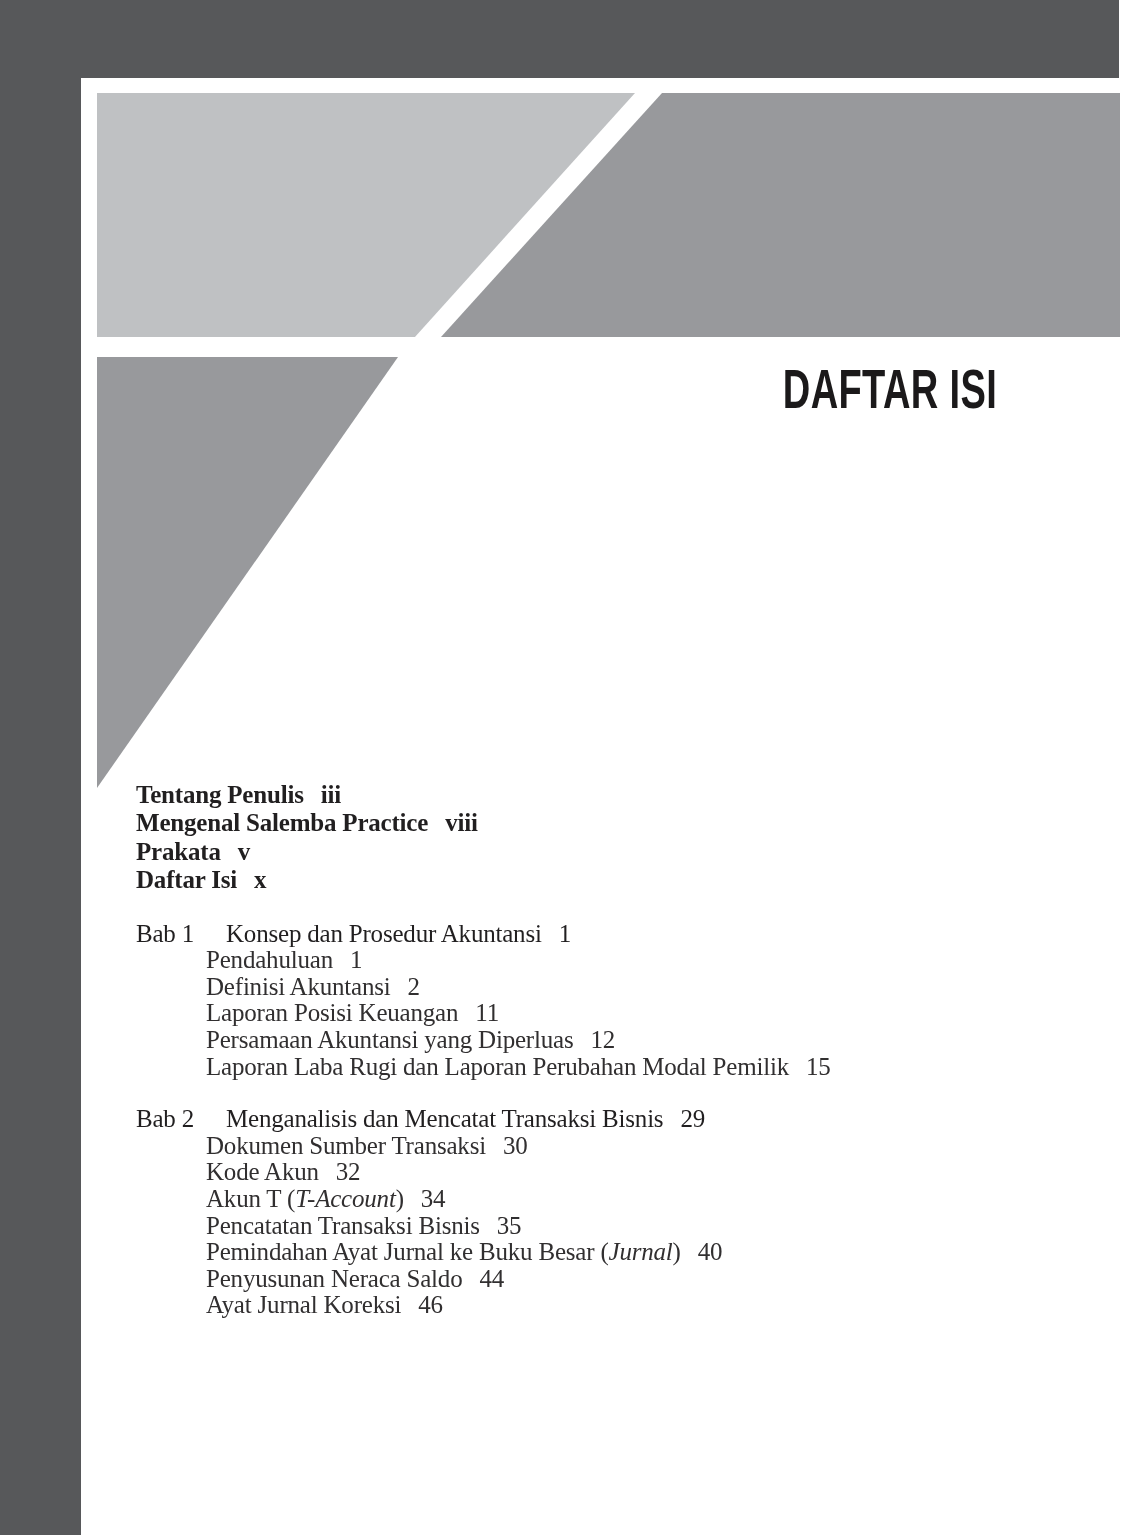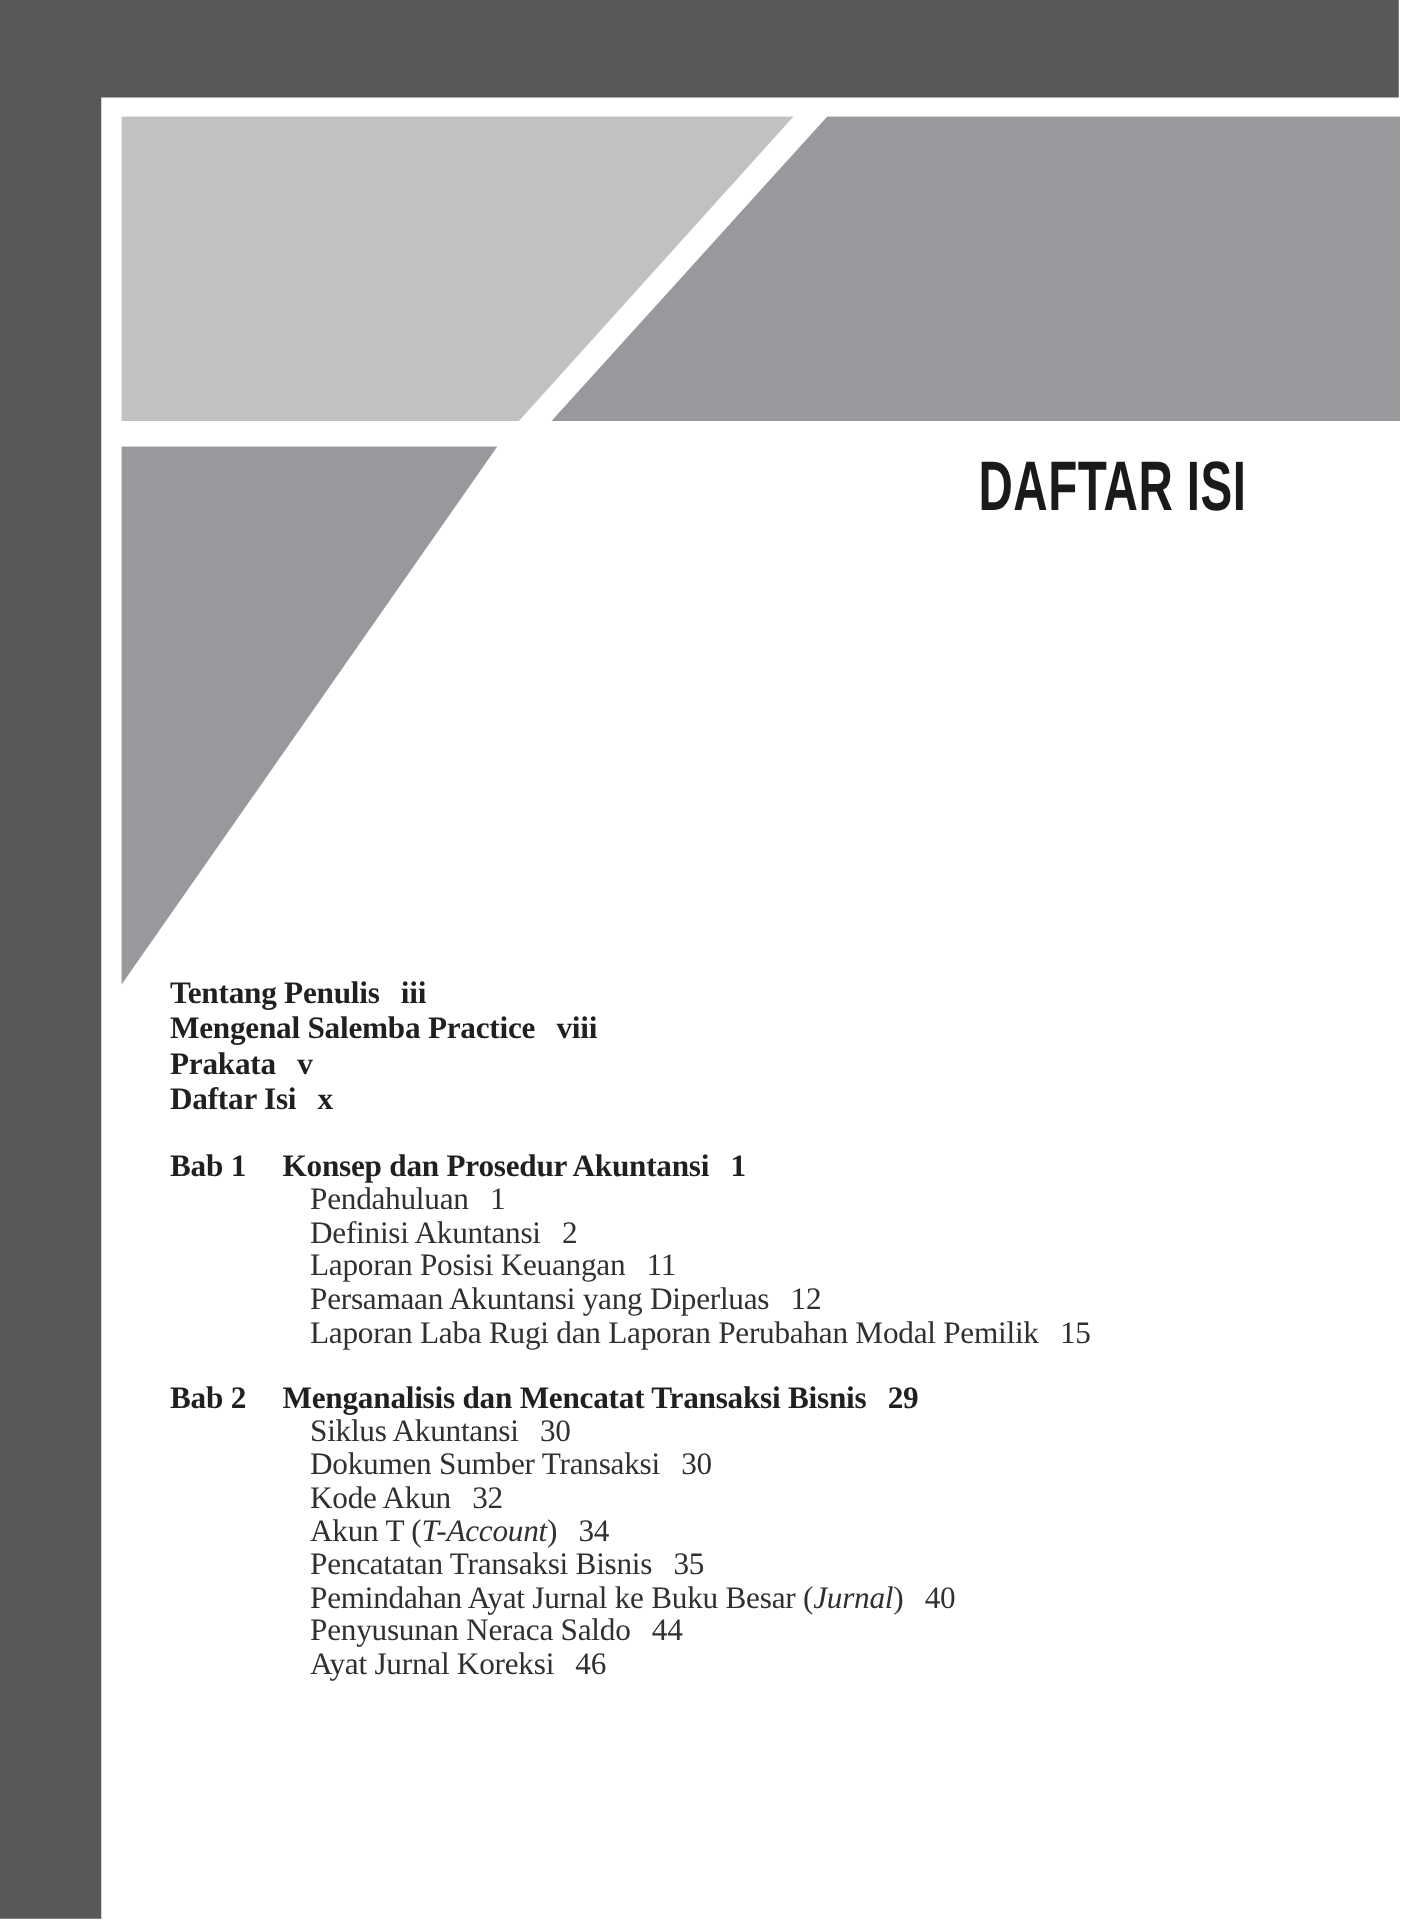--- a/index.html
+++ b/index.html
@@ -63,25 +63,25 @@
   .front-matter li {
     line-height: 28.4px;
     font-weight: 700;
     color: var(--heading-color, #211f20);
   }
 
   .chapter { margin-top: 26px; }
   .ch-head {
     display: flex;
     line-height: 26.6px;
-    font-weight: 700;
+    font-weight: 400;
     color: var(--heading-color, #211f20);
   }
   .ch-num { flex: none; width: 90px; }
-  .items { margin-left: 112px; }
+  .items { margin-left: 70px; }
   .items li { line-height: 26.6px; }
   .items em { }
 
   .pg { margin-left: 17px; }
 </style>
 </head>
 <body style="--frame: #57585a; --light-gray: #bfc1c3; --medium-gray: #98999c; --title-color: #1b191a; --heading-color: #211f20; --text-color: #312f30;">
 
 <div class="band-top"></div>
 <div class="band-left"></div>
@@ -114,21 +114,20 @@
           <li class="item-row"><span class="seg">Persamaan Akuntansi yang Diperluas</span><span class="pg">12</span></li>
           <li class="item-row"><span class="seg">Laporan Laba Rugi dan Laporan Perubahan Modal Pemilik</span><span class="pg">15</span></li>
         </ul>
       </section>
       <section class="chapter">
         <div class="ch-head">
           <span class="ch-num">Bab 2</span>
           <span class="ch-title-wrap"><span class="ch-title">Menganalisis dan Mencatat Transaksi Bisnis</span><span class="pg">29</span></span>
         </div>
         <ul class="items">
-          <li class="item-row"><span class="seg">Siklus Akuntansi</span><span class="pg">30</span></li>
           <li class="item-row"><span class="seg">Dokumen Sumber Transaksi</span><span class="pg">30</span></li>
           <li class="item-row"><span class="seg">Kode Akun</span><span class="pg">32</span></li>
           <li class="item-row"><span class="seg">Akun T (</span><em class="seg">T-Account</em><span class="seg">)</span><span class="pg">34</span></li>
           <li class="item-row"><span class="seg">Pencatatan Transaksi Bisnis</span><span class="pg">35</span></li>
           <li class="item-row"><span class="seg">Pemindahan Ayat Jurnal ke Buku Besar (</span><em class="seg">Jurnal</em><span class="seg">)</span><span class="pg">40</span></li>
           <li class="item-row"><span class="seg">Penyusunan Neraca Saldo</span><span class="pg">44</span></li>
           <li class="item-row"><span class="seg">Ayat Jurnal Koreksi</span><span class="pg">46</span></li>
         </ul>
       </section>
     </div>

